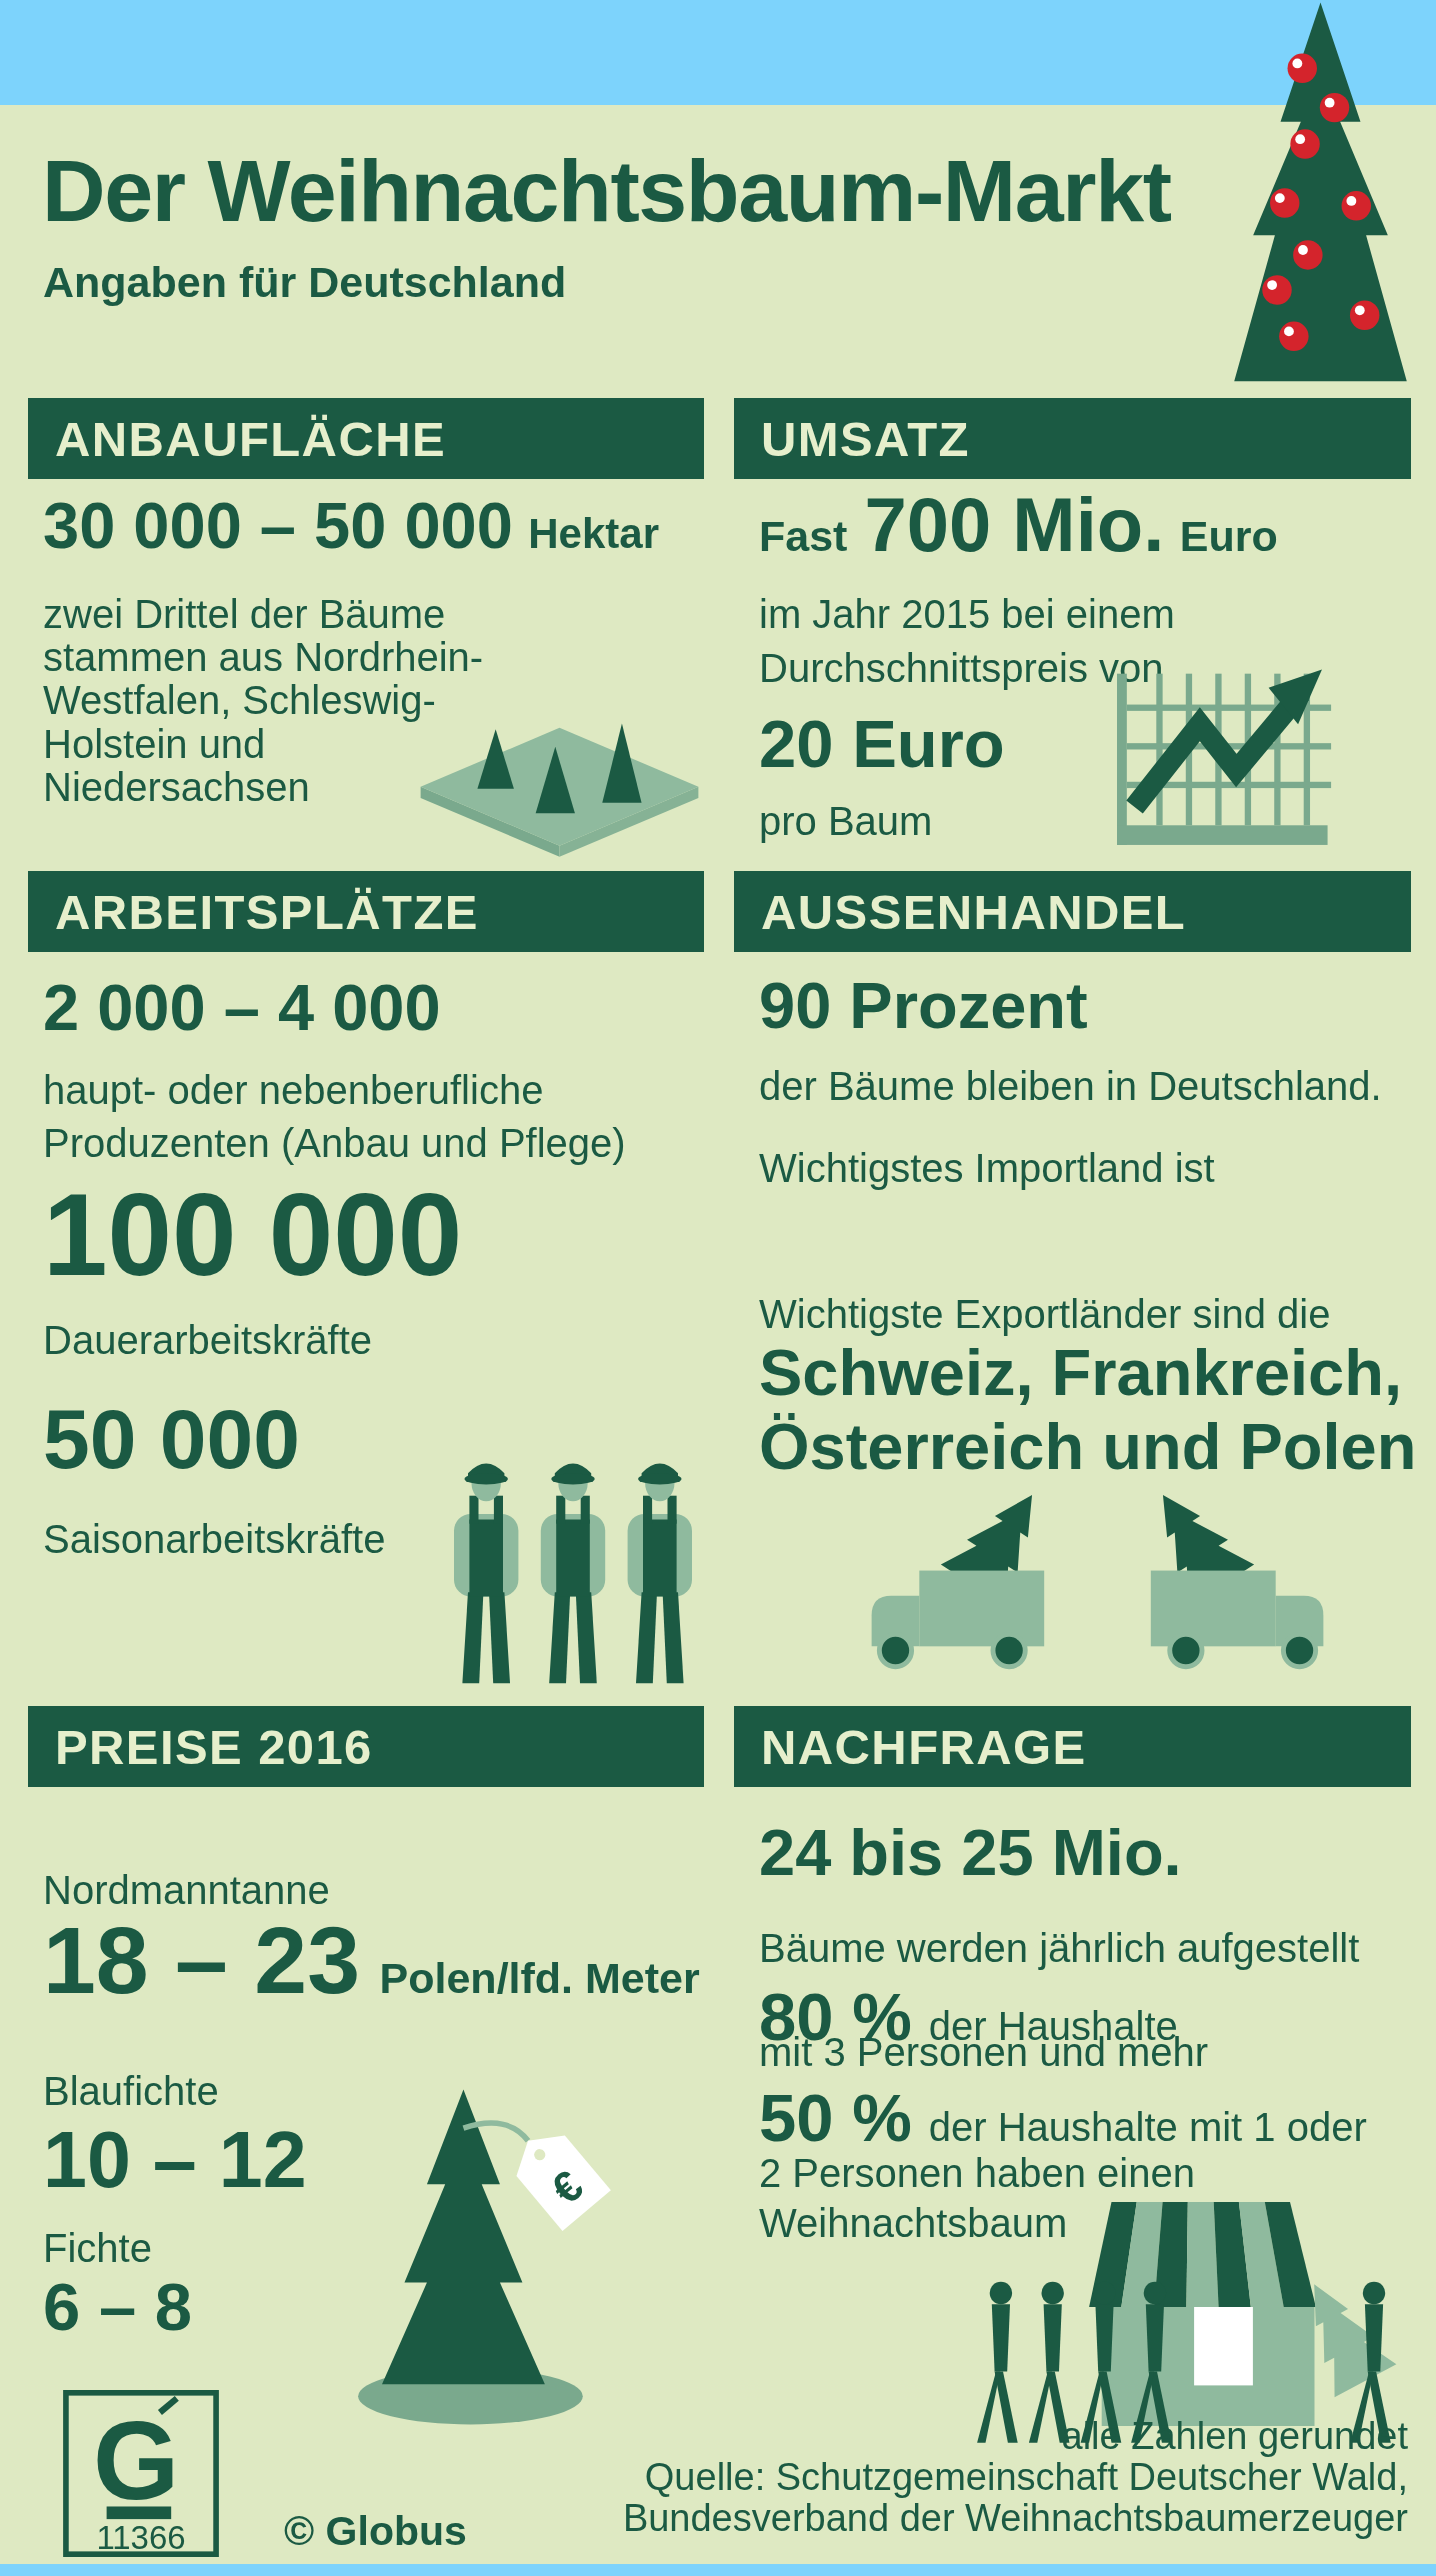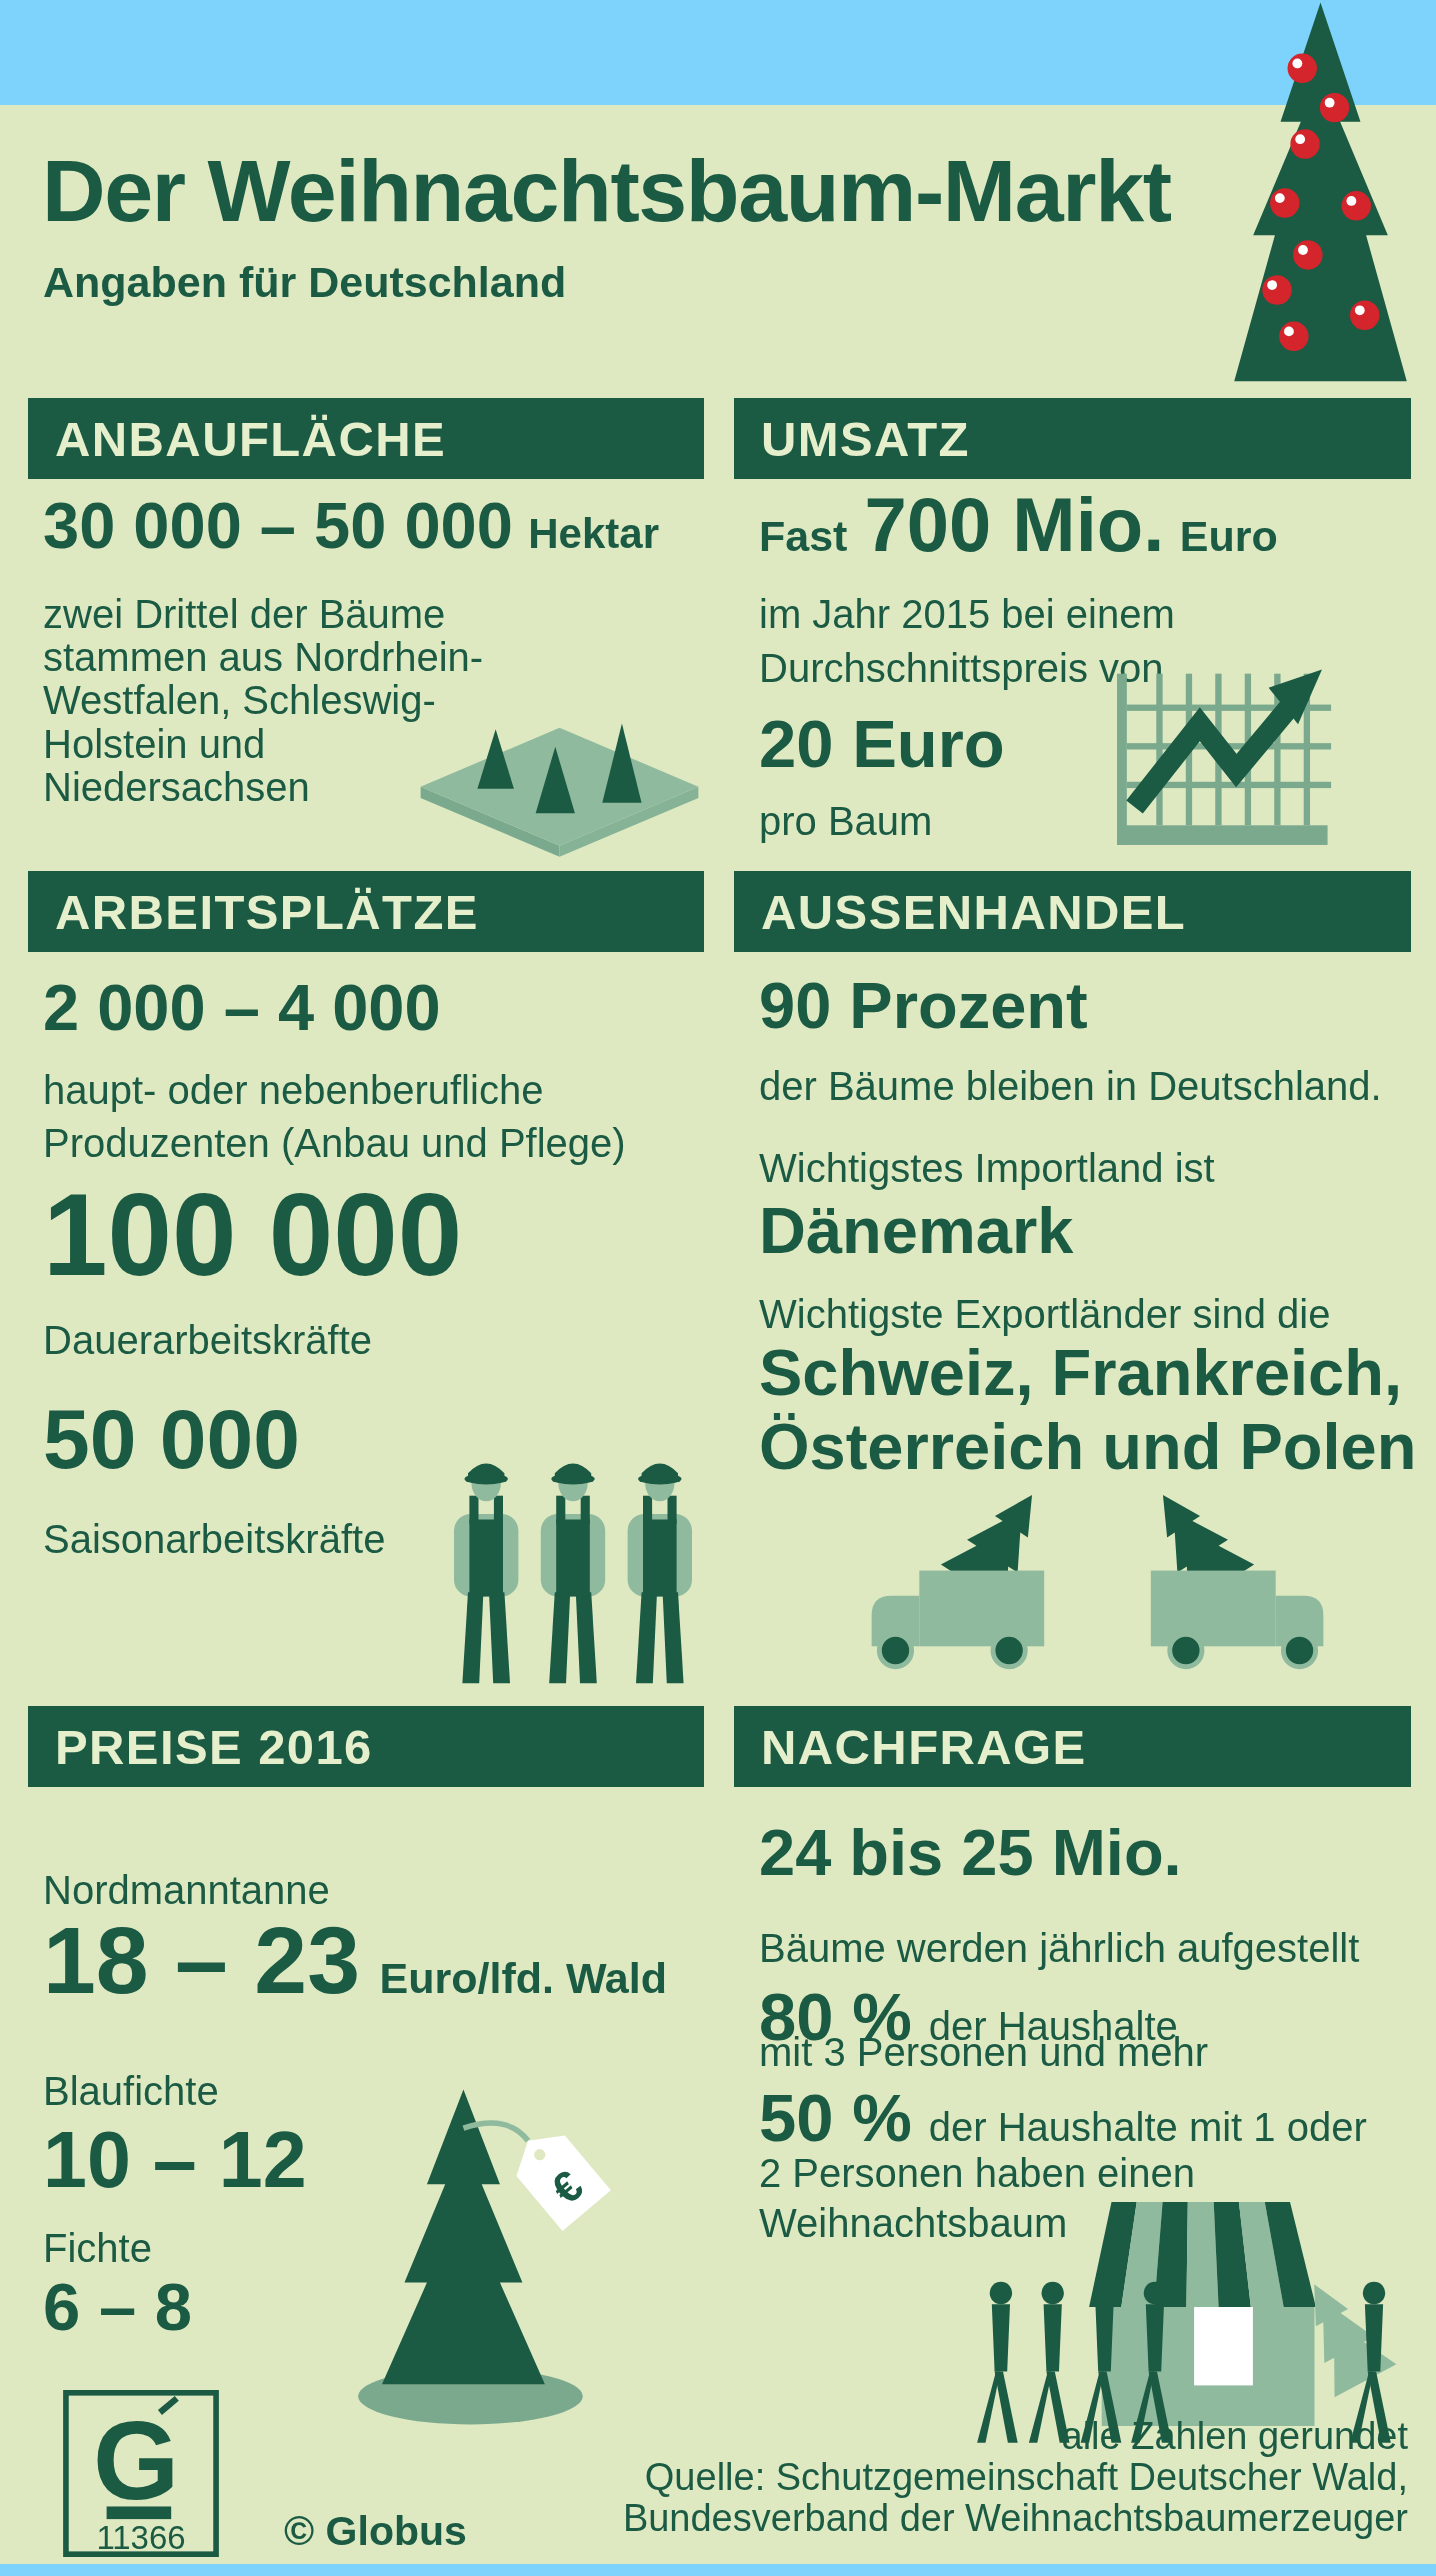--- a/index.html
+++ b/index.html
@@ -153,21 +153,20 @@
       <rect x="67" y="62" width="13" height="40" fill="#1b5a43"></rect>
       <ellipse cx="56" cy="44" rx="21" ry="26" fill="#8fba9e"></ellipse>
       <path d="M 30 30 Q 56 2 82 30 L 82 38 L 30 38 Z" fill="#1b5a43"></path>
       <ellipse cx="56" cy="38" rx="31" ry="8" fill="#1b5a43"></ellipse>
     </g>
   </svg>
 
   <div class="abs b t" style="left:759px;top:971px;font-size:65px;">90 Prozent</div>
   <div class="abs body57 t" style="left:759px;top:1065px;">der Bäume bleiben in Deutschland.</div>
   <div class="abs body57 t" style="left:759px;top:1147px;">Wichtigstes Importland ist</div>
-  <div class="abs b t" style="left:759px;top:1196px;font-size:65px;">Dänemark</div>
   <div class="abs body57 t" style="left:759px;top:1293px;">Wichtigste Exportländer sind die</div>
   <div class="abs b t" style="left:759px;top:1338px;font-size:65px;">Schweiz, Frankreich,</div>
   <div class="abs b t" style="left:759px;top:1412px;font-size:65px;">Österreich und Polen</div>
   <svg class="abs" style="left:859px;top:1492px;" width="477" height="181" viewBox="0 0 680 258">
     <g>
       <g transform="translate(165,130) rotate(33)">
         <polygon points="0,-150 28,-96 15,-96 43,-46 27,-46 55,4 -55,4 -27,-46 -43,-46 -15,-96 -28,-96" fill="#1b5a43"></polygon>
       </g>
       <rect x="86" y="112" width="178" height="108" fill="#8fba9e"></rect>
       <path d="M 86 220 L 86 148 L 46 148 Q 18 148 18 176 L 18 220 Z" fill="#8fba9e"></path>
@@ -188,21 +187,21 @@
   <div class="abs bar bar-l" style="top:1706px;">
     <span>PREISE 2016</span>
   </div>
   <div class="abs bar bar-r" style="top:1706px;">
     <span>NACHFRAGE</span>
   </div>
 
   <div class="abs body57 t" style="left:43px;top:1869px;">Nordmanntanne</div>
   <div class="abs row" style="left:43px;top:1909px;">
     <span class="b t" style="font-size:95px;">18 – 23</span>
-    <span class="b t" style="font-size:43px;margin-left:19.6px;">Euro/lfd. Wald</span>
+    <span class="b t" style="font-size:43px;margin-left:19.6px;">Polen/lfd. Meter</span>
   </div>
   <div class="abs body57 t" style="left:43px;top:2070px;">Blaufichte</div>
   <div class="abs b t" style="left:43px;top:2117px;font-size:79px;">10 – 12</div>
   <div class="abs body57 t" style="left:43px;top:2227px;">Fichte</div>
   <div class="abs b t" style="left:43px;top:2271px;font-size:67px;">6 – 8</div>
   <svg class="abs" style="left:351px;top:2086px;" width="267" height="344" viewBox="0 0 380 490">
     <ellipse cx="170" cy="442" rx="160" ry="40" fill="#7aa98d"></ellipse>
     <polygon points="160,5 212,140 186,140 244,280 212,280 276,425 44,425 108,280 76,280 134,140 108,140" fill="#1b5a43"></polygon>
     <path d="M 160 60 C 205 45 235 55 252 78" stroke="#8fba9e" stroke-width="8" fill="none"></path>
     <g transform="translate(252,78) rotate(-40)">

